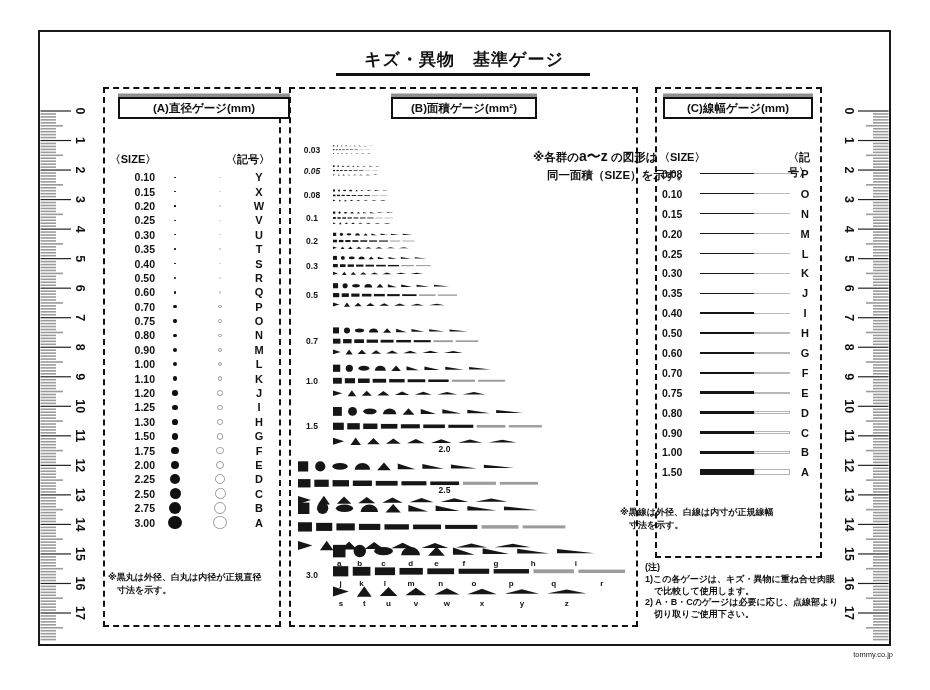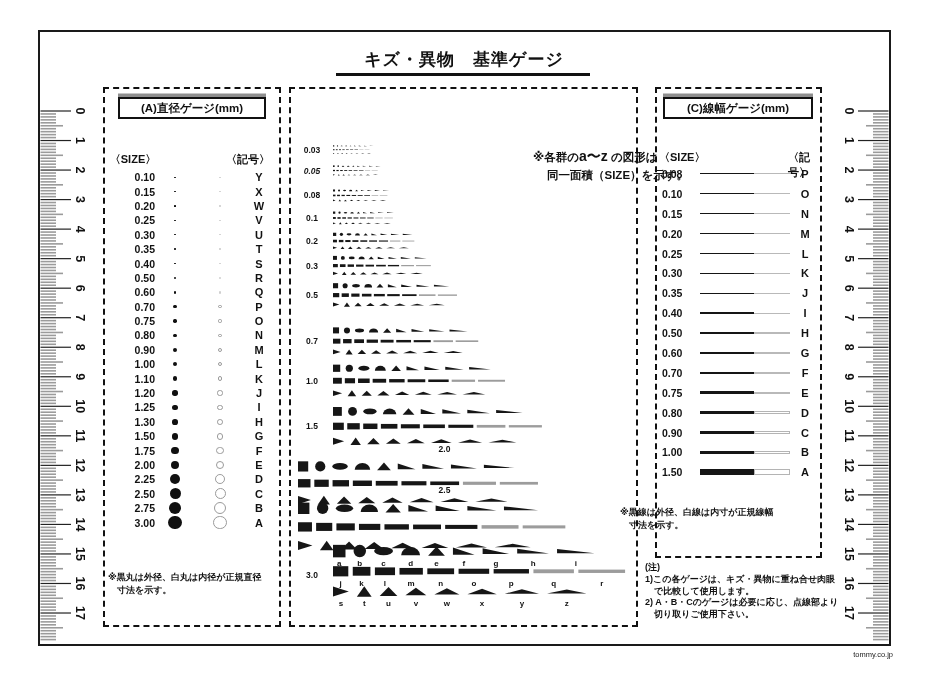--- a/index.html
+++ b/index.html
@@ -10,21 +10,21 @@
   .doc-title{position:absolute;left:0;top:48px;width:928px;text-align:center;
         font-size:17px;font-weight:bold;letter-spacing:1px;}
   .title-underline{position:absolute;left:336px;top:73px;width:254px;height:3px;background:#111;}
   .panel{position:absolute;border:2px dashed #111;box-sizing:border-box;}
   #panel-a{left:103px;top:87px;width:178px;height:540px;}
   #panel-b{left:289px;top:87px;width:349px;height:540px;}
   #panel-c{left:655px;top:87px;width:167px;height:471px;}
   .header-box{position:absolute;border:2px solid #111;background:#fff;box-sizing:border-box;
         box-shadow:0 -3.5px 0 #8f8f8f;text-align:center;font-weight:bold;font-size:11.5px;
         height:22px;line-height:18px;}
-  #a-header{left:118px;top:97px;width:148px;}
+  #a-header{left:118px;top:97px;width:172px;}
   #b-header{left:391px;top:97px;width:146px;}
   #c-header{left:663px;top:97px;width:150px;}
   
   .ab-colhead{position:absolute;display:flex;font-size:11px;font-weight:bold;}
   #a-colhead{left:107px;top:152px;width:170px;}
   #a-colhead .h-size{width:52px;text-align:center;}
   #a-colhead .h-sym{margin-left:66px;width:46px;text-align:center;}
   #a-rows{position:absolute;left:103px;top:170px;width:176px;}
   .a-row{display:flex;align-items:center;height:14.4px;font-size:10.5px;font-weight:bold;}
   .a-size{width:52px;text-align:right;}
@@ -324,20 +324,21 @@
         <span class="a-cell a-ringcell">
           <span class="a-ring" style="width: 13.2px; height: 13.2px;"></span>
         </span>
         <span class="a-sym">A</span>
       </div>
     </div>
   <div class="panel-note" id="a-note"><span>※黒丸は外径、白丸は内径が正規直径</span>
 <span>　寸法を示す。</span></div>
 
   <div class="panel" id="panel-b"></div>
+  <div class="header-box" id="b-header">(B)面積ゲージ(mm²)</div>
   <div id="b-note">
     <div><span>※各群の</span><span class="em">a〜z</span><span> の図形は</span></div>
     <div class="l2">同一面積（SIZE）を示す。</div>
   </div>
   <div id="b-groups">
       <div class="b-group" style="left: 297px; top: 140px;">
         <span class="b-label">0.03</span>
         <svg width="300" height="20">
           <rect x="1" y="5.284826874133821" width="1.2489995996796797" height="1.2489995996796797" fill="#161616"></rect>
           <circle cx="5.479717182168627" cy="5.909326673973661" r="0.6244997998398398" fill="#161616"></circle>

